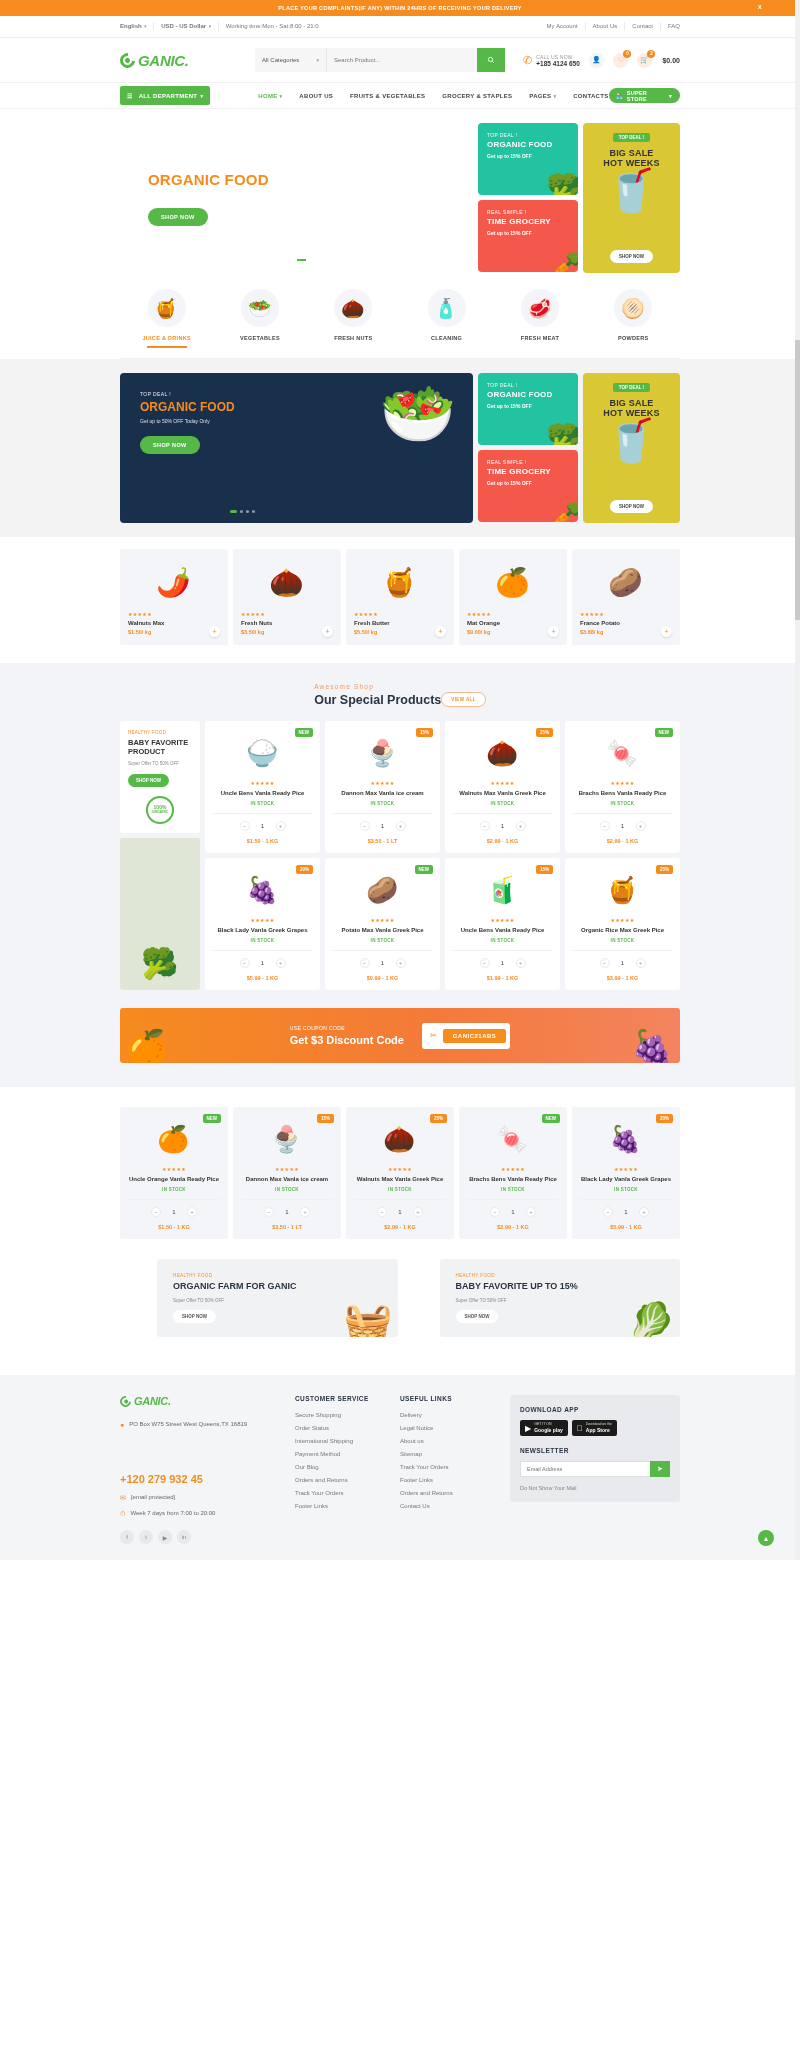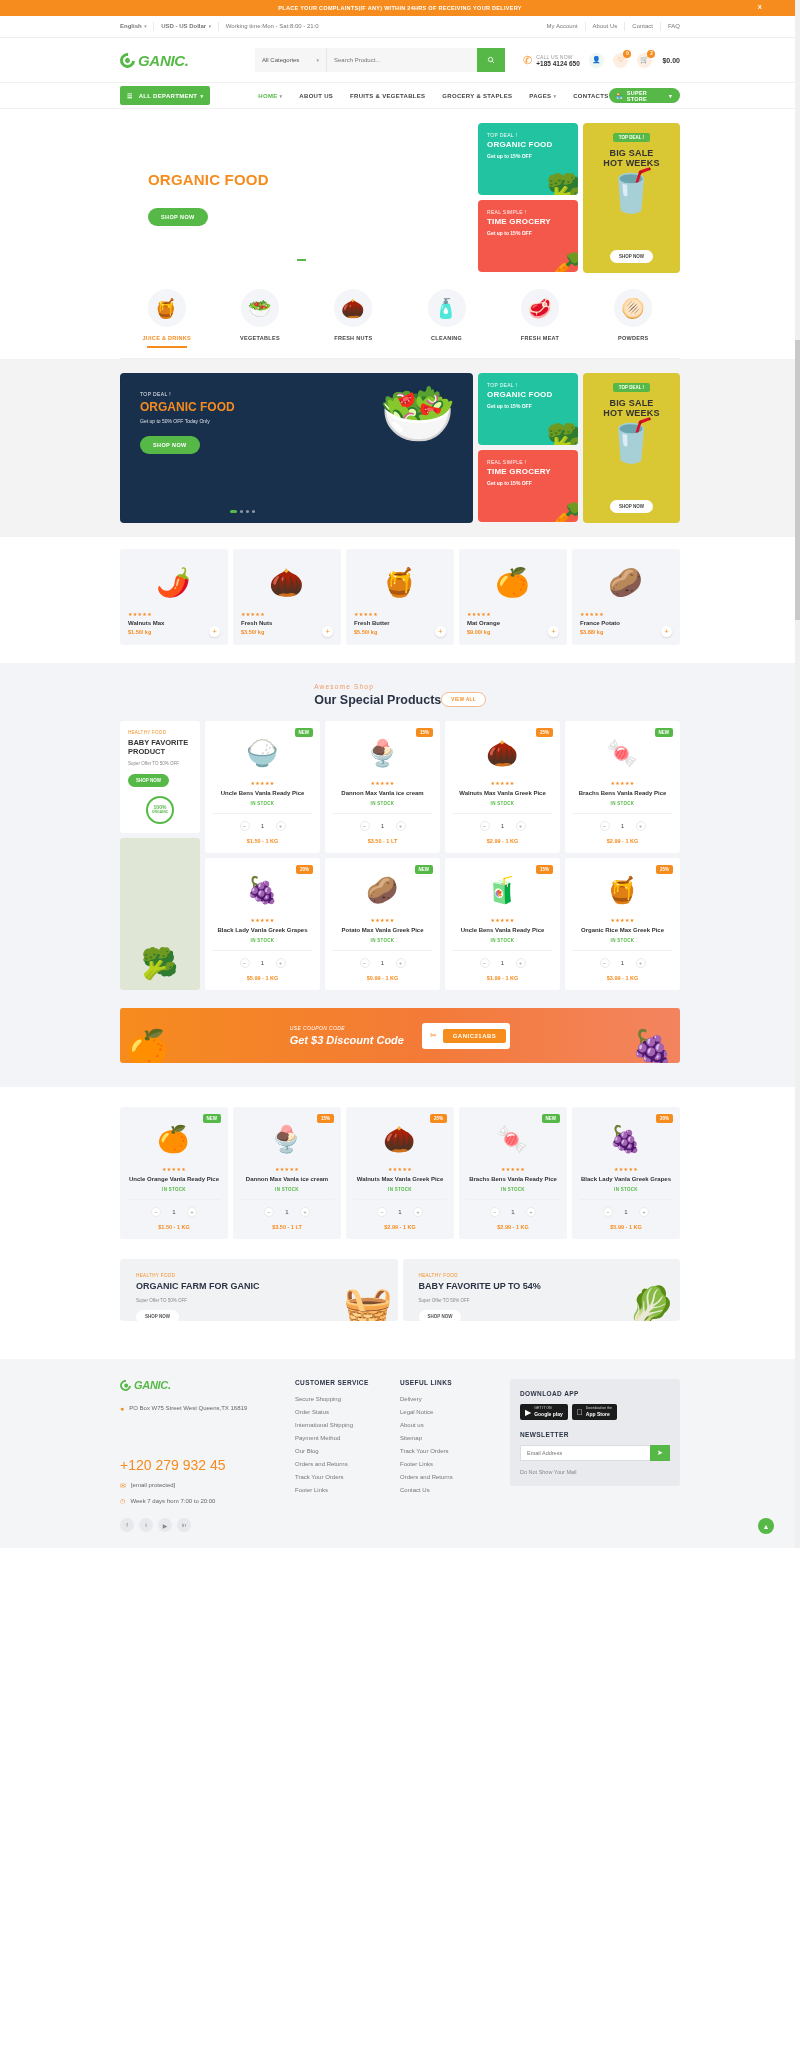--- a/index.html
+++ b/index.html
@@ -235,43 +235,44 @@
   .prod .pr { font-size: 5.5px; color: #f68b1e; font-weight: 700; margin-top: 7px; }
 
   
   .coupon {
     margin-top: 18px; height: 55px; border-radius: 3px; overflow: hidden;
     background: linear-gradient(90deg,#f68b1e 0%, #f37a38 55%, #f3845f 100%);
     display: flex; align-items: center; justify-content: center; position: relative; color: #fff;
   }
   .coupon .left-fruit { position: absolute; left: 6px; bottom: -4px; font-size: 34px;}
   .coupon .right-fruit { position: absolute; right: 6px; bottom: -4px; font-size: 34px;}
-  .coupon .ctxt { text-align: left; margin-right: 18px; font-style: italic; }
+  .coupon .ctxt { text-align: left; margin-right: 18px; }
   .coupon .ck { font-size: 5px; letter-spacing: .4px; }
   .coupon .ct { font-size: 11px; font-weight: 700; margin-top: 3px; }
   .code-pill {
     background: #fff; color: #333; border-radius: 3px; padding: 6px 4px 6px 8px;
     display: flex; align-items: center; gap: 6px;
   }
   .code-pill .sci { color: #f68b1e; font-size: 8px; }
   .code-pill .cd {
     background: #f68b1e; color: #fff; font-size: 6px; font-weight: 700; letter-spacing: .5px;
     padding: 4px 10px; border-radius: 2px;
   }
 
   
   .band-white { background: #fff; padding: 20px 0 20px; }
   .offers { display: grid; grid-template-columns: repeat(5, 1fr); gap: 5px; }
   .offers .prod { background: #f4f5f9; }
 
   
   .bbanners { display: flex; gap: 5px; margin-top: 20px; }
   .bb {
-    flex: 1; height: 62px; border-radius: 3px; padding: 14px 0 0 16px; position: relative; overflow: hidden;
+    flex: 1; height: 78px; border-radius: 3px; padding: 14px 0 0 16px; position: relative; overflow: hidden;
     background: #f1f2f4;
+    margin-left: 37px;
   }
   .bb .k { font-size: 4.5px; color: #f68b1e; letter-spacing: .4px; }
   .bb .t { font-size: 9px; font-weight: 700; color: #2b3445; margin-top: 3px; line-height: 1.25; }
   .bb .s { font-size: 4.5px; color: #888; margin-top: 5px; }
   .bb .b {
     background: #fff; color: #555; font-size: 4.5px; font-weight: 700; border-radius: 8px;
     padding: 4px 9px; margin-top: 7px; border: 0; width: max-content; cursor: pointer;
   }
   .bb .art { position: absolute; right: 4px; bottom: -6px; font-size: 40px; line-height: 1;}
 
@@ -282,21 +283,21 @@
   .fc2 { width: 105px; }
   .fc3 { width: 110px; }
   .fc4 { flex: 1; }
   .flogo { display: flex; align-items: center; margin-bottom: 13px;}
   .flogo .logo-mark { width: 11px; height: 11px; border-width: 2.5px; }
   .flogo .logo-mark::after{width:4px;height:4px;left:1.5px;top:1.5px;}
   .flogo .logo-text { font-size: 11px; }
   .finfo { display: flex; gap: 5px; margin-bottom: 10px; }
   .finfo .i { color: #f68b1e; font-size: 7px; line-height: 1.3; }
   .finfo .tx { font-size: 6px; color: #666; line-height: 1.5; }
-  .fphone { font-size: 14px; font-weight: 400; color: #f68b1e; margin-bottom: 9px; margin-top: 44px; }
+  .fphone { font-size: 11px; font-weight: 700; color: #f68b1e; margin-bottom: 9px; margin-top: 44px; }
   .fmail, .fhours { font-size: 6px; color: #666; margin-bottom: 8px; display:flex; gap:5px; }
   .fmail .i, .fhours .i { color: #f68b1e; font-size: 7px; }
   .socials { display: flex; gap: 5px; margin-top: 12px; }
   .soc {
     width: 14px; height: 14px; border-radius: 50%; background: #e8e9ec; color: #888;
     display: flex; align-items: center; justify-content: center; font-size: 6px; cursor: pointer;
   }
   .fhead { font-size: 6.5px; font-weight: 700; color: #2b3445; letter-spacing: .4px; margin-bottom: 10px; }
   .flink { font-size: 6px; color: #777; margin-bottom: 7px; display: block; text-decoration: none; }
 
@@ -781,21 +782,21 @@
       <div class="bbanners">
         <div class="bb">
           <div class="k">HEALTHY FOOD</div>
           <div class="t">ORGANIC FARM FOR GANIC</div>
           <div class="s">Super Offer TO 50% OFF</div>
           <button class="b">SHOP NOW</button>
           <span class="art">🧺</span>
         </div>
         <div class="bb">
           <div class="k">HEALTHY FOOD</div>
-          <div class="t">BABY FAVORITE UP TO 54%</div>
+          <div class="t">BABY FAVORITE UP TO 15%</div>
           <div class="s">Super Offer TO 50% OFF</div>
           <button class="b">SHOP NOW</button>
           <span class="art">🥬</span>
         </div>
       </div>
     </div>
   </div>
 
   <div class="footer">
     <div class="container">

